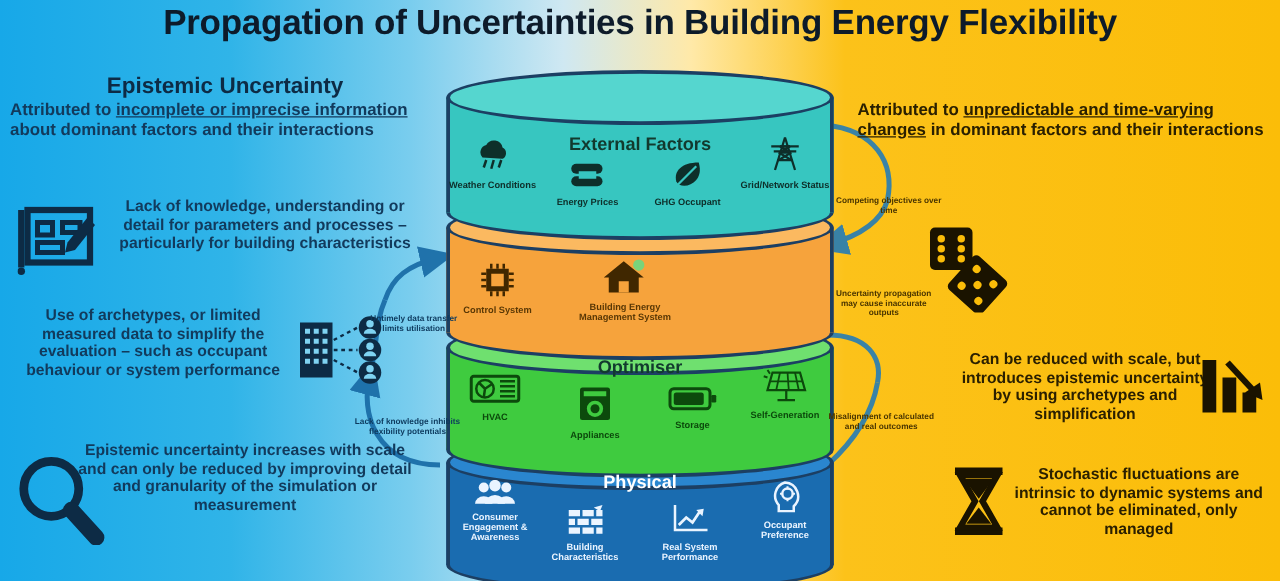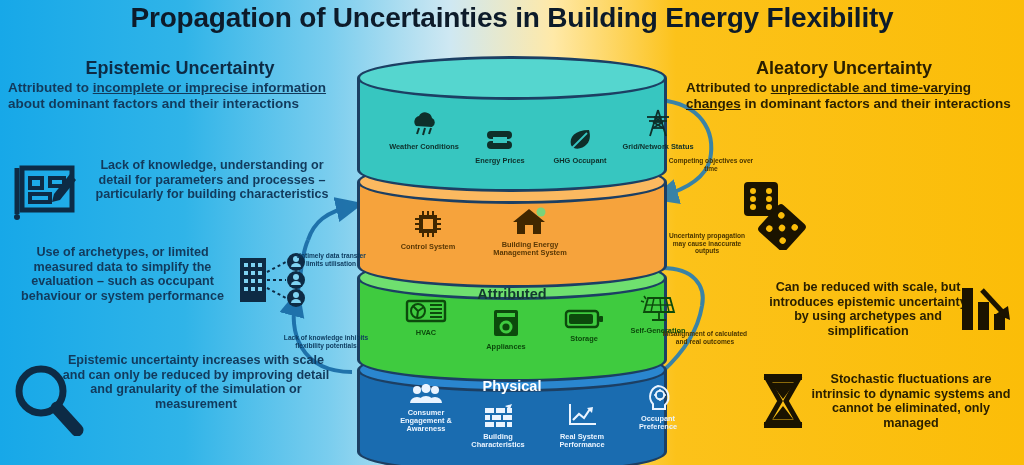--- a/index.html
+++ b/index.html
@@ -75,21 +75,21 @@
   
   #lay-physical{top:300px;height:116px;}
   #lay-physical .body{top:14px;height:82px;background:#1a6cb0;}
   #phy-top{top:-8px;height:44px;background:#2a86cf;}
   #phy-bot{top:74px;height:44px;background:#1a6cb0;}
 
   .layer-title{position:absolute;width:310px;text-align:center;font-weight:bold;font-size:14.5px;z-index:6;}
   .lt-dark{color:#123a2e;}
   .lt-light{color:#ffffff;}
 
-  .node{position:absolute;width:74px;text-align:center;z-index:7;padding-left:30px;}
+  .node{position:absolute;width:74px;text-align:center;z-index:7;}
   .node .nlabel{font-size:7.4px;font-weight:bold;line-height:8.2px;display:block;margin-top:1px;}
   .nd-dark .nlabel{color:#0e2f2a;}
   .nd-green .nlabel{color:#0c4a0c;}
   .nd-brown .nlabel{color:#5a3805;}
   .nd-light .nlabel{color:#eaf4ff;}
 
   
   .anno{position:absolute;text-align:center;font-size:6.6px;font-weight:bold;line-height:7.6px;}
   .anno.left{color:#0d3a5e;width:86px;}
   .anno.right{color:#4a3500;width:86px;}
@@ -188,21 +188,20 @@
     </svg>
   </div>
 
   <div class="icn" id="icon-magnifier">
     <svg width="74" height="74" viewBox="0 0 74 74">
       <circle cx="31" cy="29" r="22" fill="none" stroke="#0d2b45" stroke-width="7"></circle>
       <path d="M47,46 L67,68" stroke="#0d2b45" stroke-width="13" stroke-linecap="round"></path>
     </svg>
   </div>
 
-  <div class="side-head" id="aleatory-head">Aleatory Uncertainty</div>
   <div class="side-sub" id="aleatory-sub">
     <span>Attributed to </span><span class="u">unpredictable and time-varying changes</span><span> in dominant factors and their interactions</span>
   </div>
 
   <div class="blk right" id="ale-b2">Can be reduced with scale, but introduces epistemic uncertainty by using archetypes and simplification</div>
   <div class="blk right" id="ale-b3">Stochastic fluctuations are intrinsic to dynamic systems and cannot be eliminated, only managed</div>
 
   <div class="icn" id="icon-dice">
     <svg width="68" height="70" viewBox="0 0 68 70">
       <rect x="4" y="2" width="34" height="34" rx="4" fill="#1a1300"></rect>
@@ -304,21 +303,21 @@
             </g>
           </svg>
         <span class="nlabel">Occupant Preference</span>
       </div>
     </div>
 
     <div class="layer" id="lay-actuation">
       <div class="ellipse" id="act-bot"></div>
       <div class="body"></div>
       <div class="ellipse" id="act-top"></div>
-      <div class="layer-title lt-dark" style="top:22px;">Attributed</div>
+      <div class="layer-title lt-dark" style="top:22px;">Optimiser</div>
       <div class="node nd-green" style="left:2px;top:34px;">
         <svg width="42" height="26" viewBox="0 0 42 26">
             <rect x="2" y="3" width="38" height="20" rx="2" fill="none" stroke="#0c4a0c" stroke-width="2.4"></rect>
             <circle cx="13" cy="13" r="7" fill="none" stroke="#0c4a0c" stroke-width="2"></circle>
             <path d="M13,13 L8,8 M13,13 L19,9 M13,13 L12,20" stroke="#0c4a0c" stroke-width="2"></path>
             <g stroke="#0c4a0c" stroke-width="2">
               <path d="M25,7 L37,7"></path>
               <path d="M25,11 L37,11"></path>
               <path d="M25,15 L37,15"></path>
               <path d="M25,19 L37,19"></path>
@@ -394,20 +393,21 @@
             <circle cx="31" cy="6" r="4.5" fill="#7ad37a"></circle>
           </svg>
         <span class="nlabel">Building Energy Management System</span>
       </div>
     </div>
 
     <div class="layer" id="lay-external">
       <div class="ellipse" id="ext-bot"></div>
       <div class="body"></div>
       <div class="ellipse" id="ext-top"></div>
+      <div class="layer-title lt-dark" style="top:52px;">External Factors</div>
       <div class="node nd-dark" style="left:0px;top:56px;">
         <svg width="30" height="26" viewBox="0 0 30 26">
             <path d="M7,14 a6,6 0 0 1 3,-10 a7,7 0 0 1 13,2 a5,5 0 0 1 0,9 z" fill="#0e2f2a"></path>
             <g stroke="#0e2f2a" stroke-width="2">
               <path d="M10,16 L8,22"></path>
               <path d="M16,16 L14,23"></path>
               <path d="M22,16 L20,22"></path>
             </g>
           </svg>
         <span class="nlabel">Weather Conditions</span>

